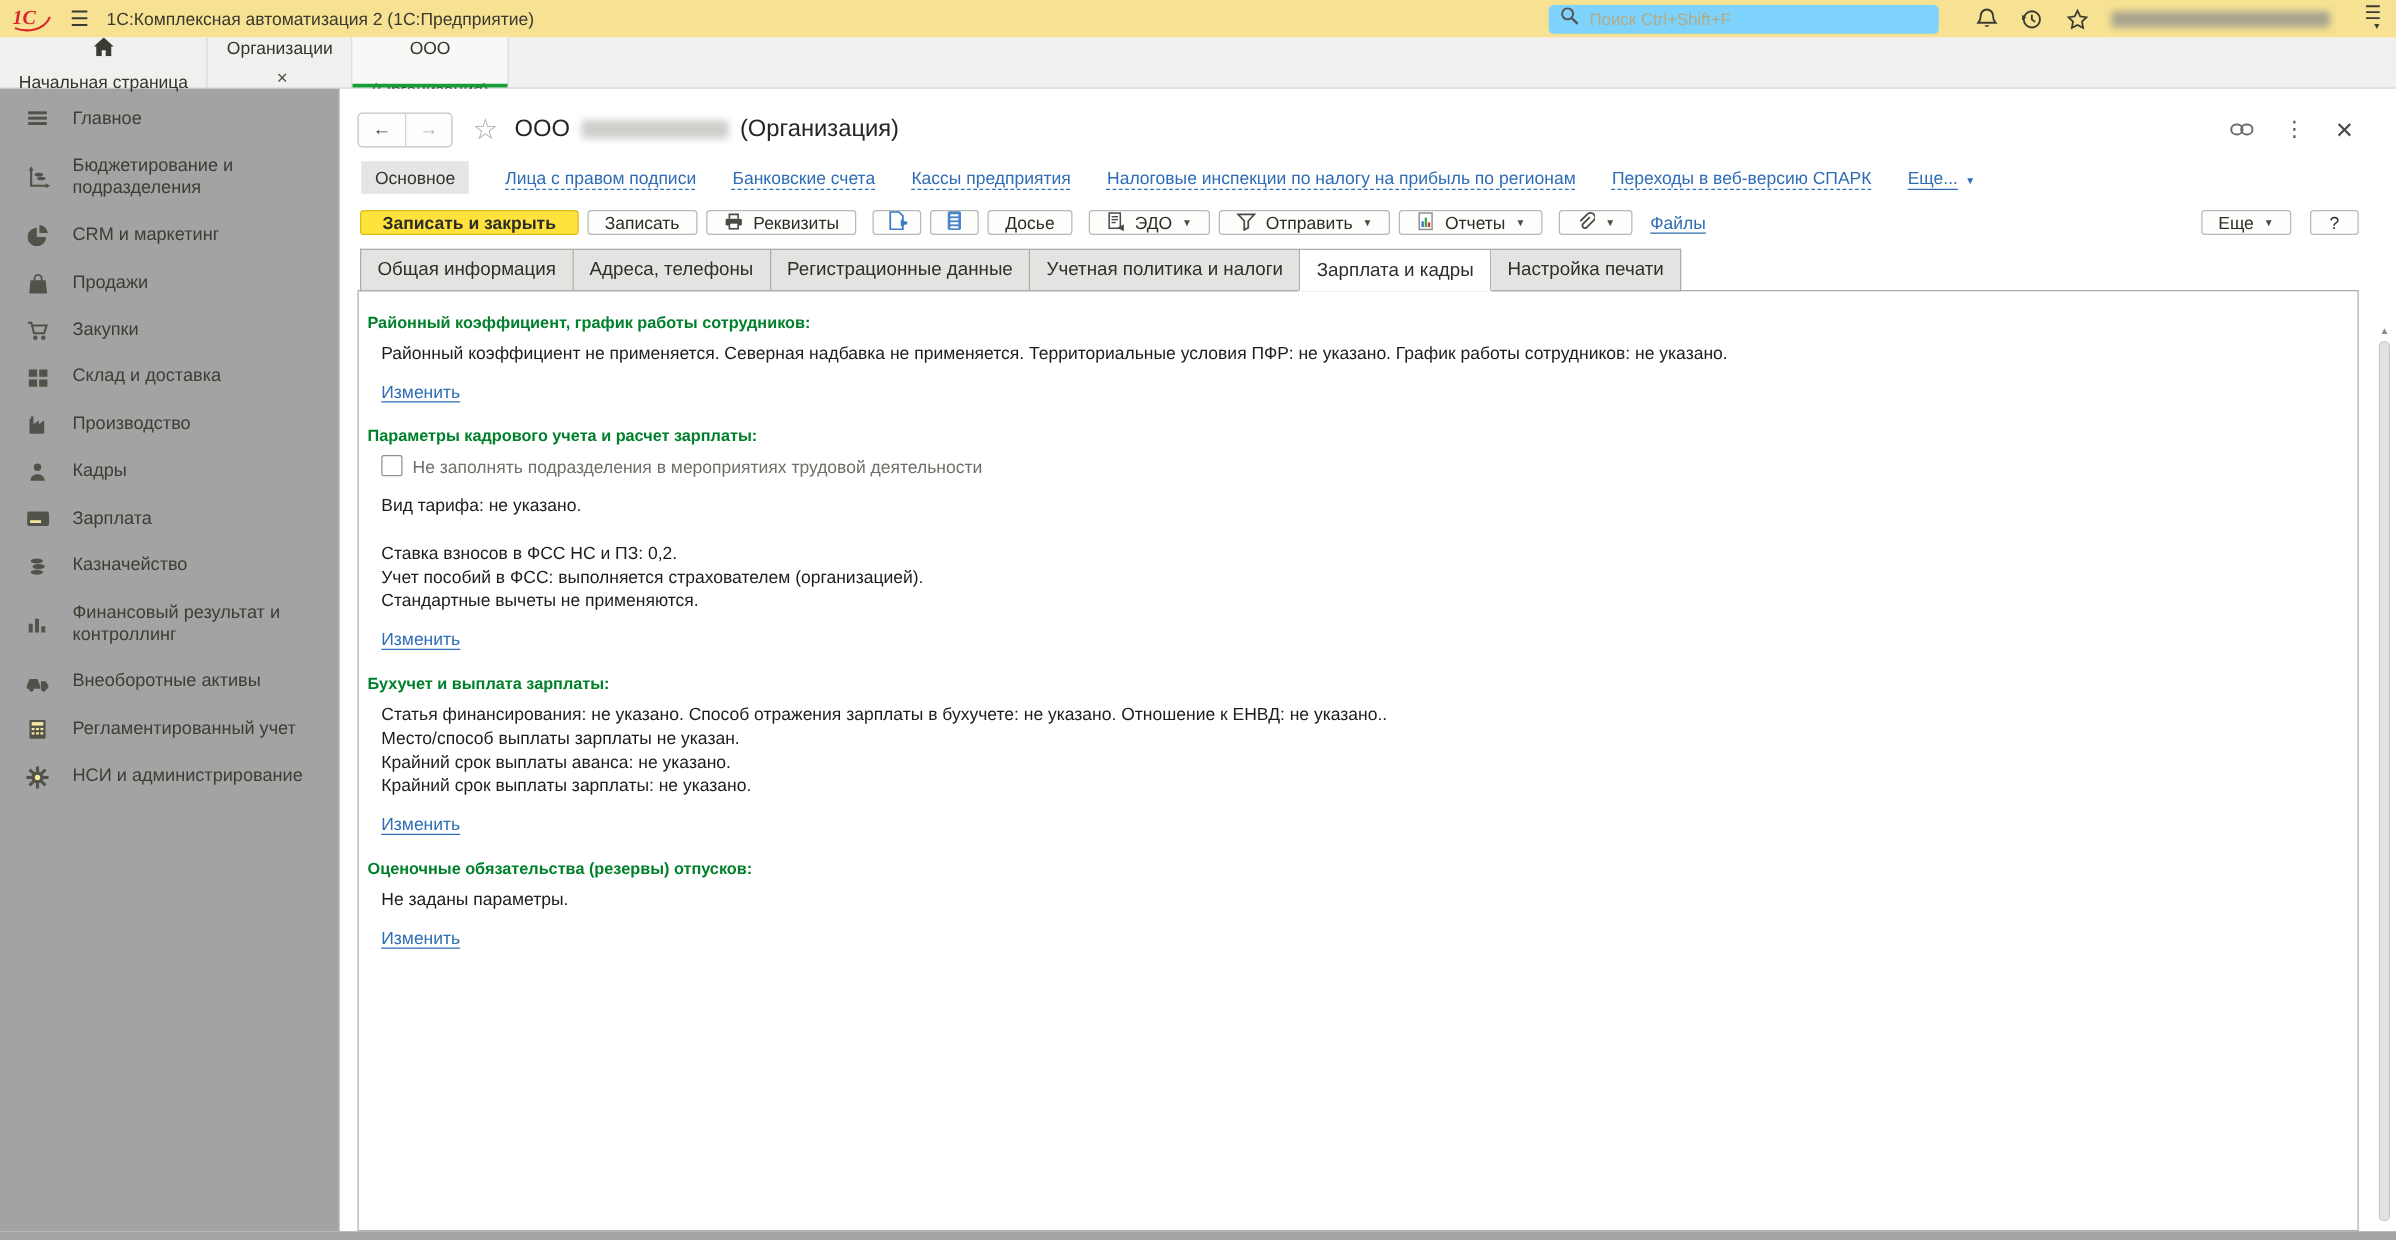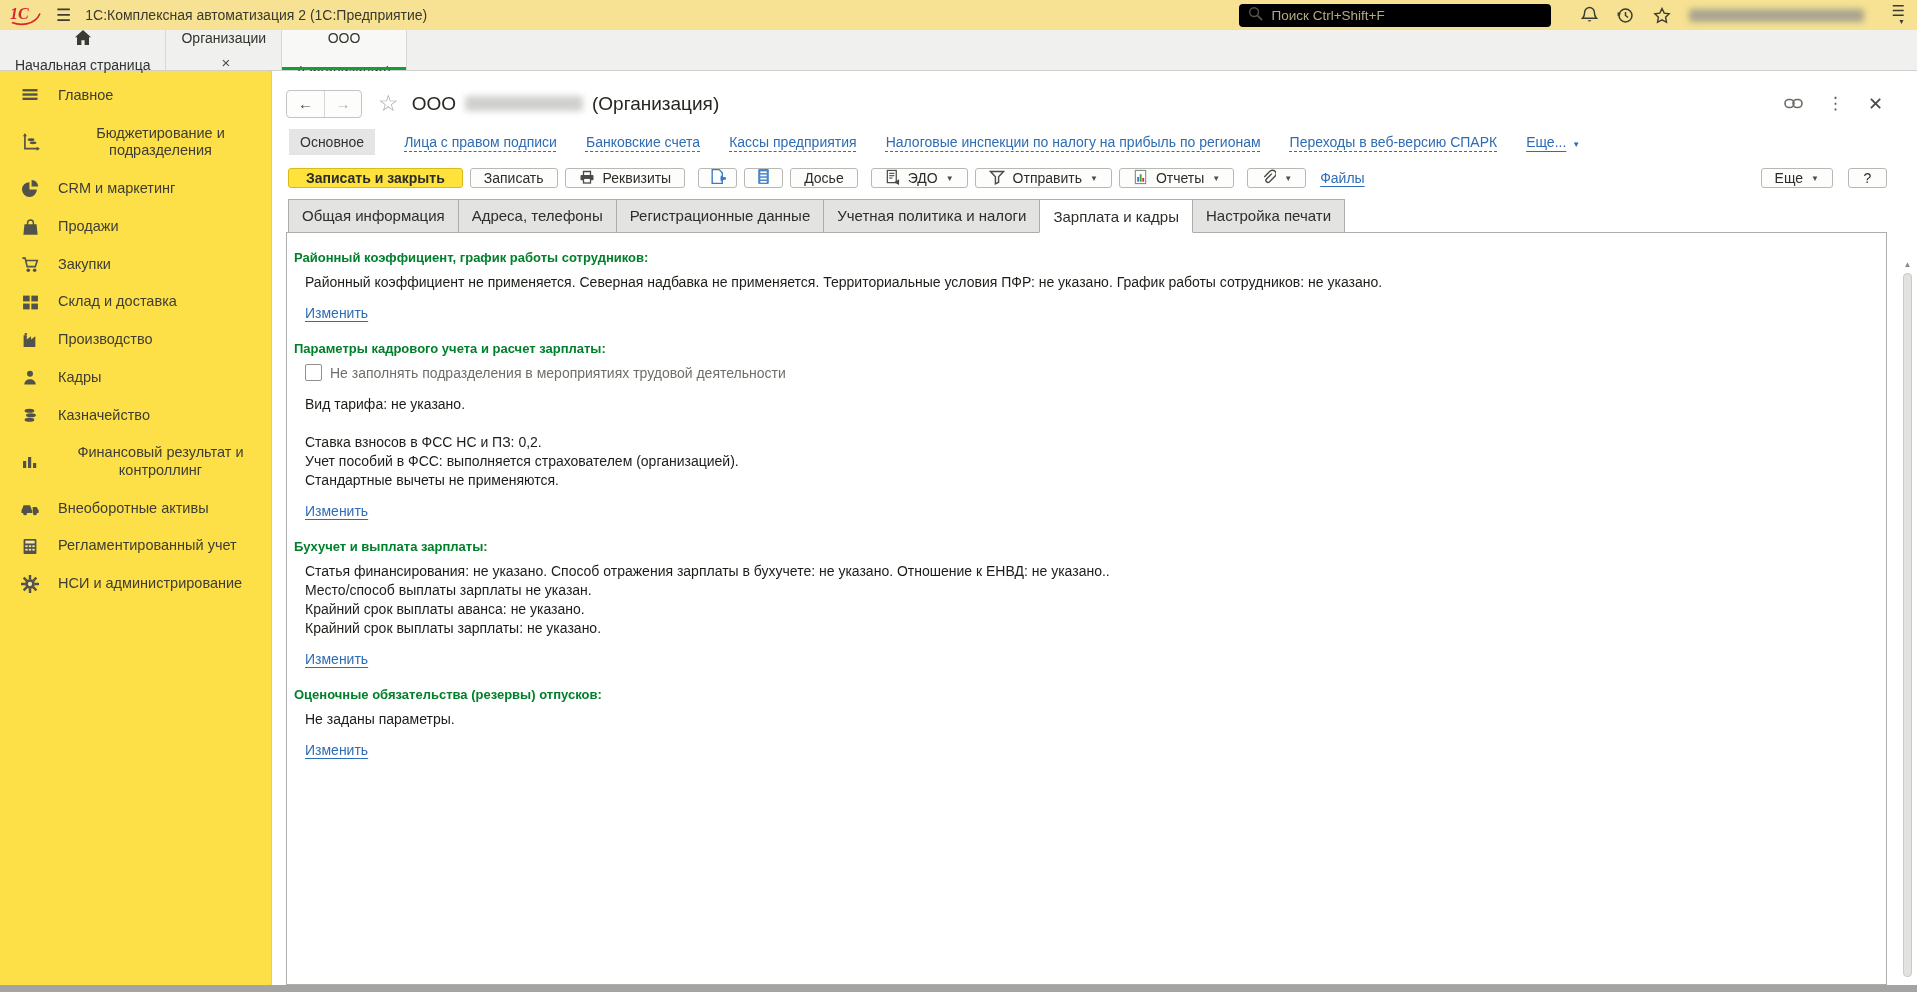--- a/index.html
+++ b/index.html
@@ -11,21 +11,21 @@
 
   
   .titlebar {
     height:30px; background:#f6e292; display:flex; align-items:center;
     padding:0 12px 0 10px; gap:14px;
   }
   .logo-1c { display:flex; align-items:center; }
   .burger { font-size:17px; color:#3c3b33; cursor:pointer; line-height:1; }
   .app-title { font-size:14px; color:#3a392f; white-space:nowrap; }
   .search-box {
-    margin-left:auto; width:312px; height:23px; background:#000000;
+    margin-left:auto; width:312px; height:23px; background:#7dd3fc;
     border-radius:4px; display:flex; align-items:center; gap:7px; padding:0 9px;
   }
   .search-box input {
     border:none; background:transparent; outline:none; width:100%;
     font-size:13.5px; color:#6e6a55; font-family:"Liberation Sans",sans-serif;
   }
   .search-box input::placeholder { color:#b3ab86; }
   .tb-icons { display:flex; align-items:center; gap:19px; margin-left:16px; }
   .tb-icon { cursor:pointer; display:flex; align-items:center; }
   .user-blob { width:175px; height:13px; background:#8f8f8f; border-radius:3px; filter:blur(3px); opacity:.75; margin:0 4px; }
@@ -41,22 +41,22 @@
   }
   .wintab.active { background:#f8f8f7; }
   .wintab.active::after { content:""; position:absolute; left:0; right:0; bottom:0; height:3px; background:#169c3b; }
   .tab-close { color:#4c4c46; font-size:15px; margin-left:4px; cursor:pointer; line-height:1; }
   .tab-blob { width:86px; height:13px; background:#a7cec5; border-radius:3px; filter:blur(3px); opacity:.8; }
 
   
   .app-body { display:flex; height:914px; }
 
   .sidebar {
-    width:272px; background:#fde047; border-right:1px solid #c9c9c3;
-    padding-top:6px; overflow:hidden; flex:none;text-align:center;
+    width:272px; background:#a3a3a3; border-right:1px solid #c9c9c3;
+    padding-top:6px; overflow:hidden; flex:none;
   }
   .side-item {
     display:flex; align-items:center; gap:17px; padding:10px 8px 10px 19px;
     font-size:14.5px; color:#3e3d34; cursor:pointer; line-height:1.22;
   }
   .side-item .icon { width:22px; flex:none; display:flex; justify-content:center; align-items:center; }
 
   .content { flex:1; display:flex; flex-direction:column; padding:0 30px 0 14px; position:relative; background:#fff; }
 
   
@@ -281,20 +281,29 @@
       <div class="side-item">
         <span class="icon">
           <svg width="16" height="17" viewBox="0 0 16 16">
             <circle cx="8" cy="4.3" r="3" fill="#53524a"></circle>
             <path fill="#53524a" d="M2.3 15c0-3.2 2.6-5.2 5.7-5.2s5.7 2 5.7 5.2z"></path>
           </svg>
         </span>
         <span class="side-label">Кадры</span>
       </div>
 
+      <div class="side-item">
+        <span class="icon">
+          <svg width="19" height="14" viewBox="0 0 16 12">
+            <rect x=".5" y="1" width="15" height="10" rx="1.5" fill="#53524a"></rect>
+            <rect x="2.5" y="7" width="7.5" height="1.9" fill="#f7e7a1"></rect>
+          </svg>
+        </span>
+        <span class="side-label">Зарплата</span>
+      </div>
 
       <div class="side-item">
         <span class="icon">
           <svg width="17" height="17" viewBox="0 0 16 16">
             <ellipse cx="7" cy="3.6" rx="4.6" ry="1.9" fill="#53524a"></ellipse>
             <ellipse cx="8.4" cy="7.8" rx="4.6" ry="1.9" fill="#53524a"></ellipse>
             <ellipse cx="7" cy="12" rx="4.6" ry="1.9" fill="#53524a"></ellipse>
           </svg>
         </span>
         <span class="side-label">Казначейство</span>

